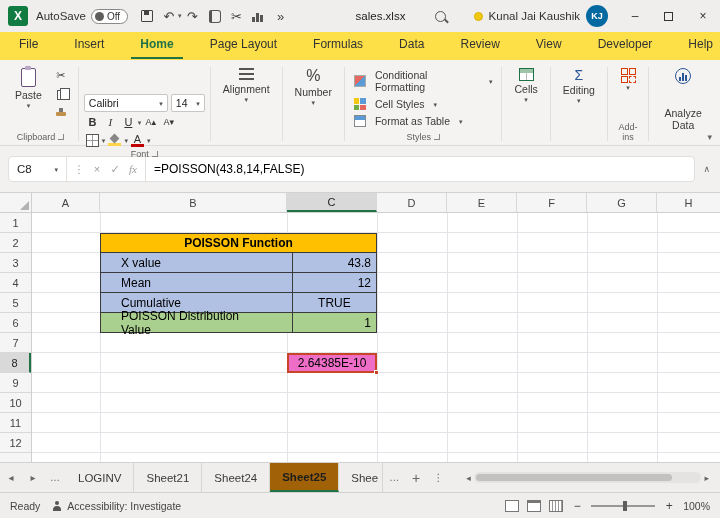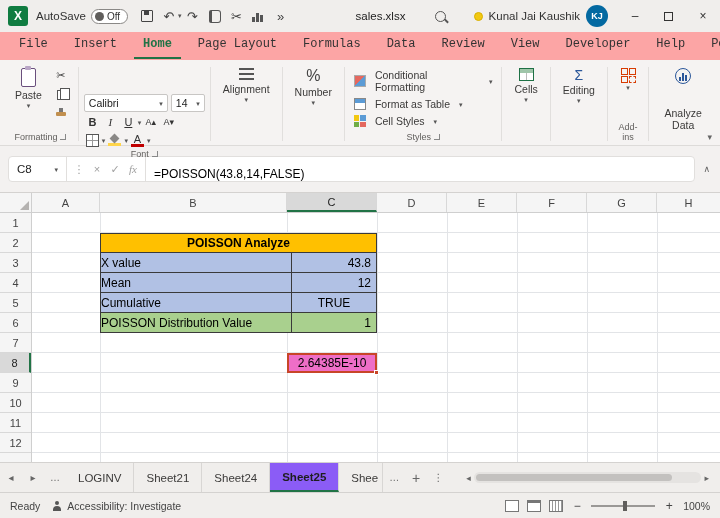--- a/index.html
+++ b/index.html
@@ -25,21 +25,21 @@
   .search-glyph{ width:11px; height:11px; border:1.5px solid #555; border-radius:50%; position:relative;}
   .search-glyph::after{content:''; position:absolute; width:5px; height:1.5px; background:#555; transform:rotate(45deg); right:-4px; bottom:-1px;}
   .user-cluster{ display:flex; align-items:center; gap:6px; margin:0 10px 0 22px;}
   .presence{ width:9px; height:9px; border-radius:50%; background:#f2c811; border:1px solid #d8b000;}
   .avatar { width:22px; height:22px; border-radius:50%; background:#0369a1; color:#fff; font-size:9px; font-weight:bold; display:flex; align-items:center; justify-content:center;}
   .winbtns { display:flex; height:32px;}
   .winbtn { width:34px; height:32px; display:flex; align-items:center; justify-content:center; font-size:12px; color:#333;}
   .max-glyph{ width:9px; height:9px; border:1px solid #333;}
 
   
-  .menubar { height:28px; background:#fca5a5; display:flex; align-items:center; padding:0 10px; gap:8px; font-size:12px; color:#333; flex:0 0 28px;font-family:Liberation Mono, monospace;}
+  .menubar { height:28px; background:#fde047; display:flex; align-items:center; padding:0 10px; gap:18px; font-size:12px; color:#333; flex:0 0 28px;}
   .mtab { padding:4px 9px 6px; border-bottom:2.5px solid transparent; white-space:nowrap;}
   .mtab.active { font-weight:bold; color:#217346; border-bottom-color:#217346;}
   .menubar-right { margin-left:auto; display:flex; align-items:center; gap:8px;}
   .comments-btn { display:flex; align-items:center; gap:5px; border:1px solid #c8c6c4; background:#fff; border-radius:4px; padding:3px 9px; font-size:11px; color:#333;}
   .bubble-icon{ width:12px; height:9px; border:1.5px solid #555; border-radius:2px; position:relative;}
   .bubble-icon::after{content:''; position:absolute; left:2px; bottom:-4px; border:2.5px solid transparent; border-top-color:#555;}
 
   
   .ribbon { height:86px; background:#f5f3f2; border-bottom:1px solid #dddbd9; display:flex; padding:3px 4px 0; position:relative; flex:0 0 86px;}
   .rgroup { display:flex; flex-direction:column; padding:1px 4px 0;}
@@ -89,21 +89,21 @@
      linear-gradient(#bbb,#bbb) center/1px 100% no-repeat,#fff;}
   .sigma-glyph{font-size:14px;color:#2b579a;line-height:14px;}
   .addins-glyph{width:15px;height:15px;display:grid;grid-template-columns:1fr 1fr;grid-template-rows:1fr 1fr;gap:1px;}
   .addins-glyph i{border:1.5px solid #d83b01;} .addins-glyph i:nth-child(4){border-style:dashed;}
   .analyze-glyph{width:16px;height:16px;border:1.5px solid #2b579a;border-radius:50%;display:flex;align-items:flex-end;justify-content:center;gap:1px;padding:2px;}
   .analyze-glyph i{display:block;width:2px;background:#2b579a;}
   .ribbon-collapse{position:absolute;right:8px;bottom:3px;font-size:9px;color:#666;}
 
   
   .formulabar{height:46px;background:#f3f1f0;display:flex;align-items:center;padding:6px 8px;gap:6px;flex:0 0 46px;}
-  .fbar-box{flex:1;height:26px;background:#fff;border:1px solid #e1dfdd;border-radius:4px;display:flex;align-items:flex-end;overflow:hidden;}
+  .fbar-box{flex:1;height:26px;background:#fff;border:1px solid #e1dfdd;border-radius:4px;display:flex;align-items:center;overflow:hidden;}
   .namebox{width:58px;padding:0 8px;font-size:11.5px;color:#222;display:flex;align-items:center;justify-content:space-between;border-right:1px solid #e1dfdd;height:100%;}
   .fbar-ctl{display:flex;align-items:center;gap:2px;padding:0 4px;border-right:1px solid #e1dfdd;height:100%;}
   .fbar-ctl span{width:16px;text-align:center;font-size:11px;color:#a0a0a0;}
   .fx{font-family:"Liberation Serif",serif;font-style:italic;color:#666;}
   .formula-text{padding:0 8px;font-size:12px;color:#000;}
   .fbar-collapse{font-size:9px;color:#666;padding:0 2px;}
 
   
   .grid-region{height:270px;position:relative;background:#fff;flex:0 0 270px;border-top:1px solid #d4d2d0;}
   .corner{position:absolute;left:0;top:0;width:32px;height:20px;background:#f5f5f5;border-right:1px solid #cfcfcf;border-bottom:1px solid #cfcfcf;}
@@ -113,32 +113,32 @@
   .ch.sel{background:#d9d9d9;border-bottom:2px solid #217346;color:#1e1e1e;}
   .row-headers{position:absolute;left:0;top:20px;width:32px;bottom:0;background:#f5f5f5;border-right:1px solid #cfcfcf;}
   .rh{height:20px;display:flex;align-items:center;justify-content:center;font-size:11px;color:#444;border-bottom:1px solid #d8d8d8;}
   .rh.sel{background:#d9d9d9;border-right:2px solid #217346;color:#1e1e1e;}
   .cells-viewport{position:absolute;left:32px;top:20px;right:0;bottom:0;background:
      repeating-linear-gradient(to bottom,transparent 0 19px,#e2e4e7 19px 20px),#fff;overflow:hidden;}
   .vline{position:absolute;top:0;bottom:0;width:1px;background:#e2e4e7;}
   .sheet-table{position:absolute;left:68px;top:20px;width:277px;font-size:12px;color:#000;}
   .tbl-header{height:20px;background:#FFC000;border:1px solid #3a3a3a;display:flex;align-items:center;justify-content:center;font-weight:bold;}
   .tbl-row{display:flex;height:20px;}
-  .tbl-label{width:205px;border:1px solid #3a3a3a;border-top:none;display:flex;align-items:center;padding:0 0;}
+  .tbl-label{width:205px;border:1px solid #3a3a3a;border-top:none;display:flex;align-items:center;padding:0 20px;}
   .tbl-value{width:90px;border:1px solid #3a3a3a;border-top:none;border-left:none;display:flex;align-items:center;justify-content:flex-end;padding:0 5px;}
   .tbl-value.center{justify-content:center;}
   .blue{background:#B1C1E4;} .green{background:#A9D08E;}
   .c8-cell{position:absolute;left:255px;top:140px;width:90px;height:20px;background:#EE6EC7;border:2px solid #C84528;display:flex;align-items:center;justify-content:center;padding:0 4px;font-size:12px;color:#000;}
   .c8-cell .handle{position:absolute;right:-4px;bottom:-4px;width:5px;height:5px;background:#C84528;border:1px solid #fff;}
 
   
   .sheetbar{height:30px;background:#f0eeec;border-top:1px solid #d4d2d0;display:flex;align-items:stretch;font-size:11.5px;color:#444;flex:0 0 30px;}
   .nav{width:22px;display:flex;align-items:center;justify-content:center;color:#666;font-size:10px;}
   .stab{display:flex;align-items:center;padding:0 12px;border-right:1px solid #d8d6d4;color:#3b3a39;white-space:nowrap;}
-  .stab.active{background:#8b5cf6;font-weight:bold;color:#1e1e1e;border-bottom:2.5px solid #217346;}
+  .stab.active{background:#a16207;font-weight:bold;color:#1e1e1e;border-bottom:2.5px solid #217346;}
   .stab.clipped{padding-right:4px;}
   .hscroll{flex:1;display:flex;align-items:center;margin:7px 8px 7px 14px;}
   .hscroll .arr{font-size:9px;color:#666;padding:0 3px;}
   .hscroll .track{flex:1;height:11px;background:#e5e3e1;border-radius:6px;position:relative;}
   .hscroll .thumb{position:absolute;left:2px;top:2px;bottom:2px;width:86%;background:#c3c1bf;border-radius:5px;}
 
   
   .statusbar{height:26px;background:#f0eeec;border-top:1px solid #d4d2d0;display:flex;align-items:center;padding:0 10px;font-size:10.5px;color:#444;gap:12px;flex:1;}
   .acc{display:flex;align-items:center;gap:5px;}
   .person-glyph{width:10px;height:10px;position:relative;}
@@ -251,21 +251,21 @@
             </span>
           <span class="sbtn">
               <span class="copy-glyph"></span>
             </span>
           <span class="sbtn">
               <span class="brush-glyph"></span>
             </span>
         </div>
       </div>
       <div class="glabel">
-          <span>Formatting</span>
+          <span>Clipboard</span>
           <span class="launcher"></span>
         </div>
     </div>
     <div class="rsep"></div>
 
     <div class="rgroup">
       <div class="font-rows">
         <div class="combo-row">
           <span class="combo name">
             <span>Calibri</span>
@@ -337,32 +337,32 @@
     <div class="rsep"></div>
 
     <div class="rgroup">
       <div class="styles-rows">
         <span class="stylebtn">
           <span class="cf-glyph"></span>
           <span>Conditional Formatting</span>
           <span class="caret">▾</span>
         </span>
         <span class="stylebtn">
-          <span class="fat-glyph"></span>
-          <span>Format as Table</span>
-          <span class="caret">▾</span>
-        </span>
-        <span class="stylebtn">
           <span class="cs-glyph">
               <i></i>
               <i></i>
               <i></i>
               <i></i>
             </span>
           <span>Cell Styles</span>
+          <span class="caret">▾</span>
+        </span>
+        <span class="stylebtn">
+          <span class="fat-glyph"></span>
+          <span>Format as Table</span>
           <span class="caret">▾</span>
         </span>
       </div>
       <div class="glabel">
           <span>Styles</span>
           <span class="launcher"></span>
         </div>
     </div>
     <div class="rsep"></div>
 
@@ -460,21 +460,21 @@
     <div class="cells-viewport">
       <div class="vline" style="left:68px"></div>
       <div class="vline" style="left:255px"></div>
       <div class="vline" style="left:345px"></div>
       <div class="vline" style="left:415px"></div>
       <div class="vline" style="left:485px"></div>
       <div class="vline" style="left:555px"></div>
       <div class="vline" style="left:625px"></div>
 
       <div class="sheet-table">
-        <div class="tbl-header">POISSON Analyze</div>
+        <div class="tbl-header">POISSON Function</div>
         <div class="tbl-row">
           <div class="tbl-label blue">X value</div>
           <div class="tbl-value blue">43.8</div>
         </div>
         <div class="tbl-row">
           <div class="tbl-label blue">Mean</div>
           <div class="tbl-value blue">12</div>
         </div>
         <div class="tbl-row">
           <div class="tbl-label blue">Cumulative</div>

